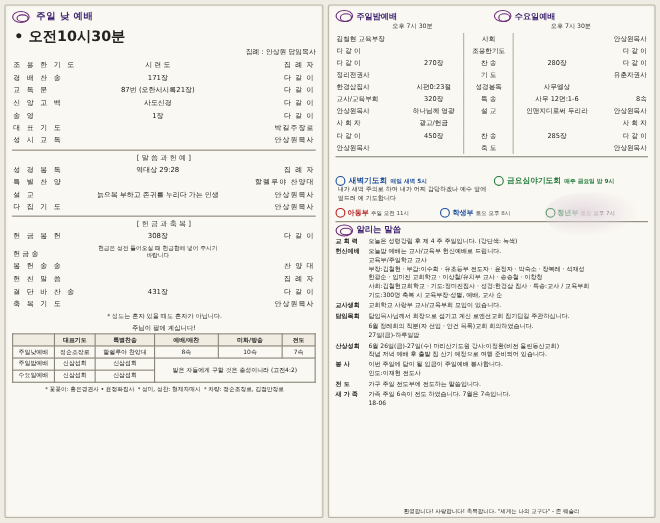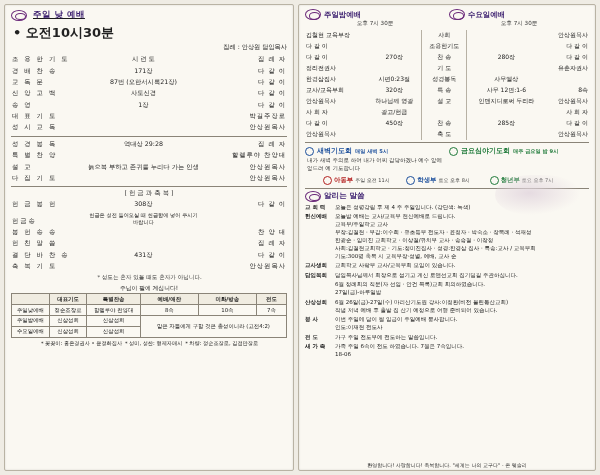--- a/index.html
+++ b/index.html
@@ -25,21 +25,21 @@
     background: #faf8f2;
     border: 1px solid #b9b3a4;
     border-radius: 2px;
     padding: 4px 6px;
     box-shadow: 0 0 2px rgba(0,0,0,.15) inset;
   }
   .col.left { width: 290px; }
   .col.right { width: 298px; }
 
   
-  .hdr-row { display: flex; align-items: center; gap: 6px; margin-bottom: 3px; text-decoration: underline; }
+  .hdr-row { display: flex; align-items: center; gap: 6px; margin-bottom: 3px; }
   .hdr-title {
     display: flex; align-items: center; gap: 3px;
     font-weight: bold; font-size: 8.5px; color: #3a1d6e;
     letter-spacing: .5px;
   }
   .oval {
     display:inline-block; width: 16px; height: 11px;
     border: 1.2px solid #6b2a7a; border-radius: 50%;
     position: relative; flex: none;
   }
@@ -67,29 +67,29 @@
   .two-head { display:flex; gap: 4px; margin-bottom: 2px; }
   .two-head > div { flex:1; }
   .mini-title { display:flex; align-items:center; gap:3px; font-weight:bold; font-size:7.4px; color:#3a1d6e; }
   .mini-sub { font-size:5.6px; color:#333; text-align:center; }
   .rt { width:100%; border-collapse:collapse; font-size:6px; }
   .rt td { padding:1px 1px; vertical-align:bottom; }
   .rt .c { text-align:center; }
   .rt .r { text-align:right; }
   .cell-sep { border-left:1px solid #b7b1a4; }
 
-  .prayer-row { display:flex; margin-top:3px; gap:4px; }
+  .prayer-row { display:flex; margin-top:16px; gap:4px; }
   .prayer-box { flex:1; }
   .pb-title { display:flex; align-items:center; gap:3px; font-weight:bold; font-size:7px; }
   .pb-title.blue { color:#1c4f9c; }
   .pb-title.green { color:#1f7a3a; }
   .dot-ic { width:9px; height:9px; border-radius:50%; border:1.4px solid currentColor; display:inline-block; flex:none;}
   .pb-body { font-size:5.5px; color:#333; line-height:1.5; padding-left:2px; }
 
-  .dept-row { display:flex; gap:2px; margin:3px 18px; align-items:center;text-align:right; }
+  .dept-row { display:flex; gap:2px; margin:3px 0; align-items:center;text-align:right; }
   .dept { flex:1; display:flex; align-items:center; gap:2px; font-size:6.4px; }
   .dept .lbl { font-weight:bold; }
   .dept .red { color:#b32020; }
   .dept .blue { color:#1c4f9c; }
   .dept .green { color:#1f7a3a; }
   .dept .tiny { font-size:5px; color:#444; }
 
   .notice-title { display:flex; align-items:center; gap:3px; font-weight:bold; font-size:7.6px; color:#3a1d6e; margin:2px 0 2px;text-align:center; }
   .notice { display:flex; font-size:5.5px; line-height:1.45; margin-bottom:1.5px; }
   .notice .k { width:30px; flex:none; font-weight:bold; color:#222; }
@@ -162,20 +162,21 @@
       </tr>
       <tr>
         <td class="ot-l">성 시 교 독</td>
         <td class="ot-m"></td>
         <td class="ot-r">안상원목사</td>
       </tr>
     </tbody>
       </table>
 
     <div class="hr-thin"></div>
+    <div class="section-label">[ 말 씀 과 헌 예 ]</div>
 
     <table class="order-table">
       <tbody>
           <tr>
         <td class="ot-l">성 경 봉 독</td>
         <td class="ot-m">역대상 29:28</td>
         <td class="ot-r">집 례 자</td>
       </tr>
       <tr>
         <td class="ot-l">특 별 찬 양</td>

